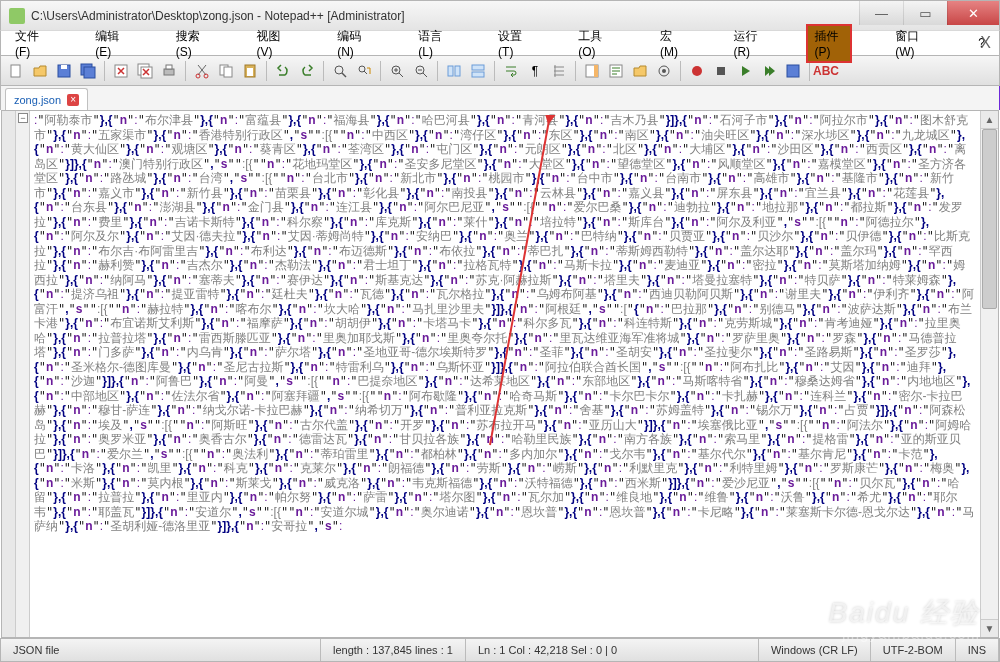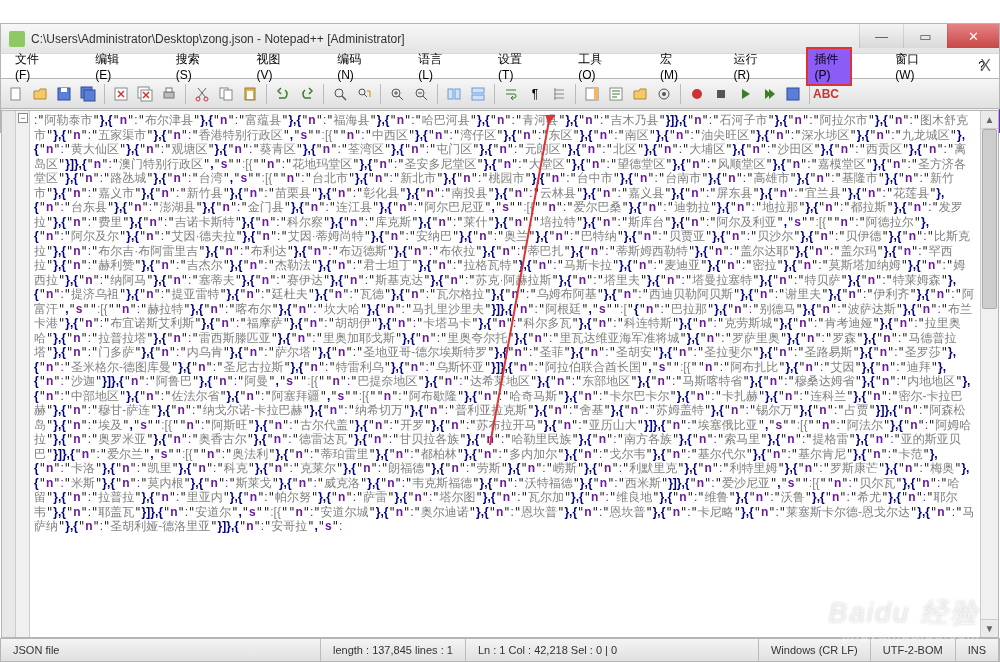--- a/index.html
+++ b/index.html
@@ -1,30 +1,30 @@
 <!DOCTYPE html>
 <html><head>
 <meta charset="utf-8">
 <style>
 * { margin: 0; padding: 0; box-sizing: border-box; font-family: "Microsoft YaHei", Tahoma, sans-serif; }
 body { width: 1000px; height: 662px; overflow: hidden; background: #fff; position: relative; }
 
 
-.titlebar { height: 30px; background: linear-gradient(to bottom, #f7f7f7, #e4e4e4); display: flex; align-items: center; padding: 0 8px; border: 1px solid #b5b5b5; border-bottom: none; position: relative; margin-top: 23px; }
+.titlebar { height: 30px; background: linear-gradient(to bottom, #f7f7f7, #e4e4e4); display: flex; align-items: center; padding: 0 8px; border: 1px solid #b5b5b5; border-bottom: none; position: relative; }
 .app-icon { width: 16px; height: 16px; background: #8fc966; border-radius: 2px; margin-right: 6px; flex-shrink: 0; }
 .title-text { font-size: 12px; color: #333; flex: 1; white-space: nowrap; }
 .win-buttons { display: flex; position: absolute; right: 0; top: 0; }
 .win-btn { width: 44px; height: 24px; display: flex; align-items: center; justify-content: center; font-size: 13px; border-left: 1px solid rgba(0,0,0,0.1); }
 .win-btn.min, .win-btn.max { background: linear-gradient(to bottom, #f4f4f4, #d9d9d9); color: #555; }
 .win-btn.close { background: linear-gradient(to bottom, #e68383, #c84747); color: #fff; width: 52px; }
 
 
 .menubar { height: 26px; background: #fff; border: 1px solid #b5b5b5; border-top: 1px solid #d9d9d9; display: flex; align-items: center; padding: 0 6px; font-size: 12px; color: #000; position: relative; gap: 36px; }
 .menu-item { padding: 3px 8px; cursor: default; }
-.menu-item.highlighted { outline: 2px solid #d33; outline-offset: -1px; background: #8b5cf6; }
+.menu-item.highlighted { outline: 2px solid #d33; outline-offset: -1px; background: #a16207; }
 .menu-x { position: absolute; right: 8px; font-size: 16px; color: #666; }
 
 
 .toolbar { height: 30px; background: linear-gradient(to bottom, #f6f6f6, #e0e0e0); border: 1px solid #b5b5b5; border-top: none; display: flex; align-items: center; padding: 0 4px; gap: 2px; }
 .tbtn { width: 22px; height: 22px; border: 1px solid transparent; border-radius: 2px; display: flex; align-items: center; justify-content: center; font-size: 12px; }
 .tbtn svg { width: 16px; height: 16px; }
 .tsep { width: 1px; height: 20px; background: #bbb; margin: 0 3px; }
 
 
 .tabbar { height: 24px; background: #f4f4f4; border-left: 1px solid #b5b5b5; border-right: 1px solid #6d28d9; display: flex; align-items: flex-end; padding: 0 4px; }

